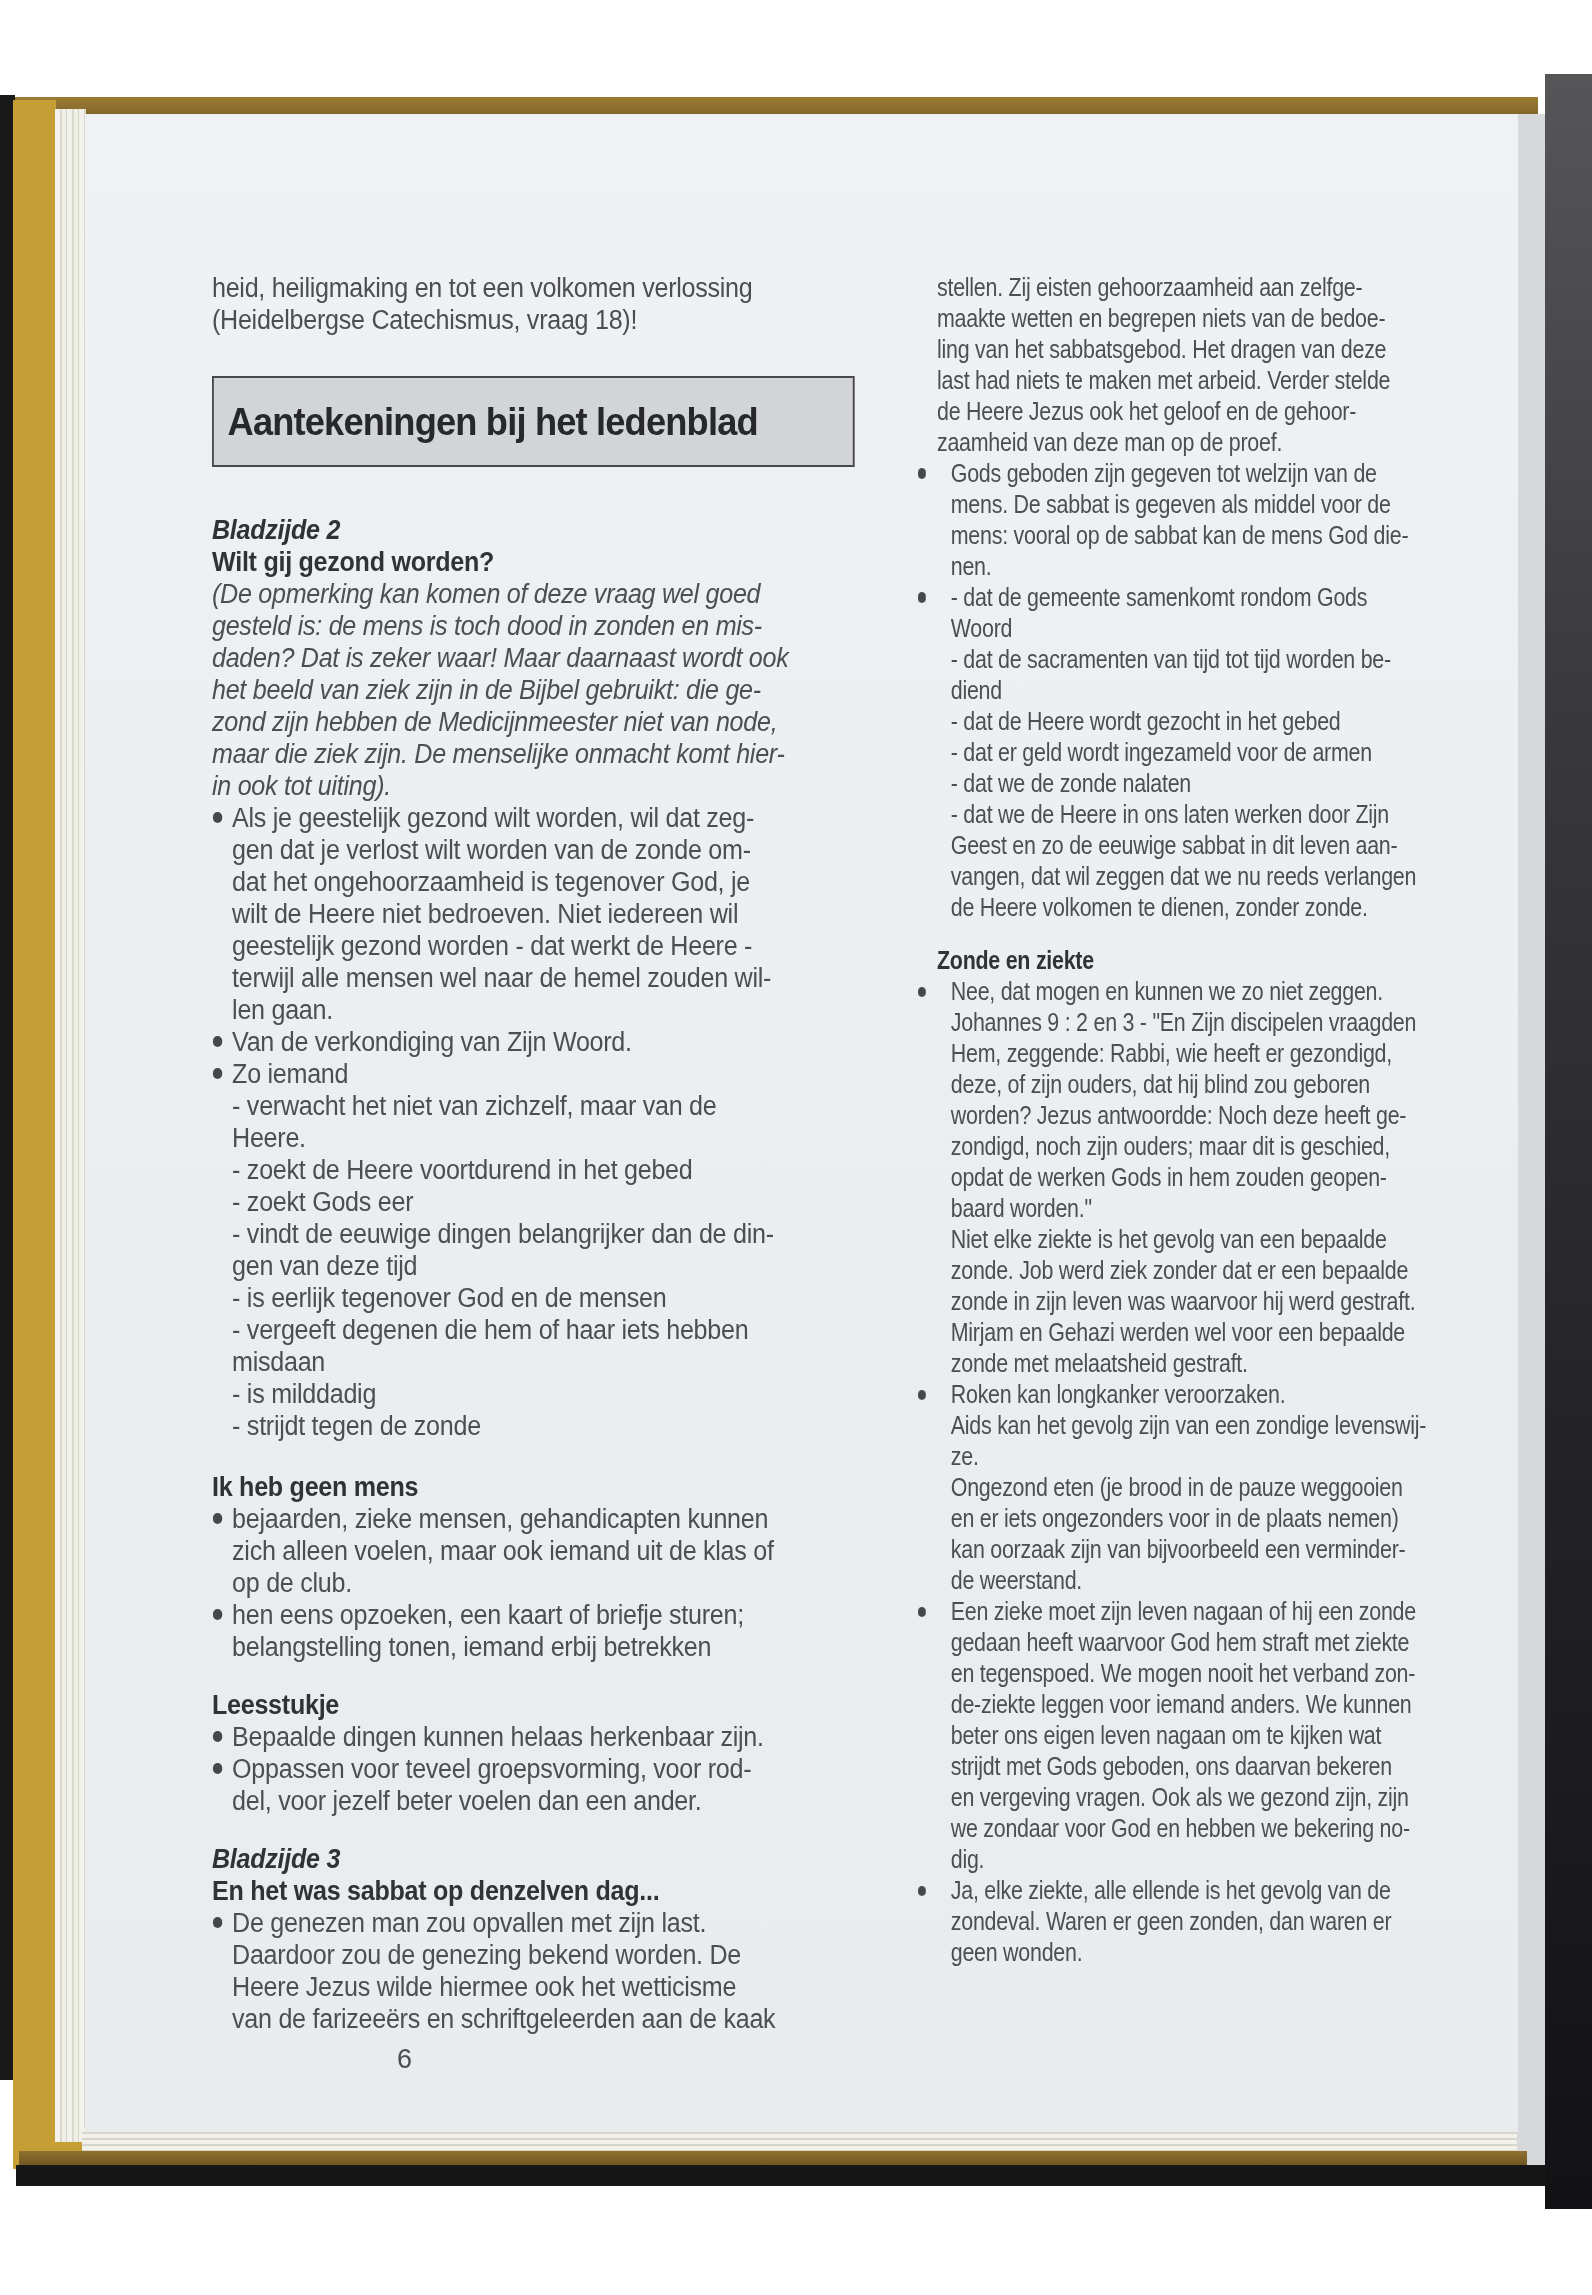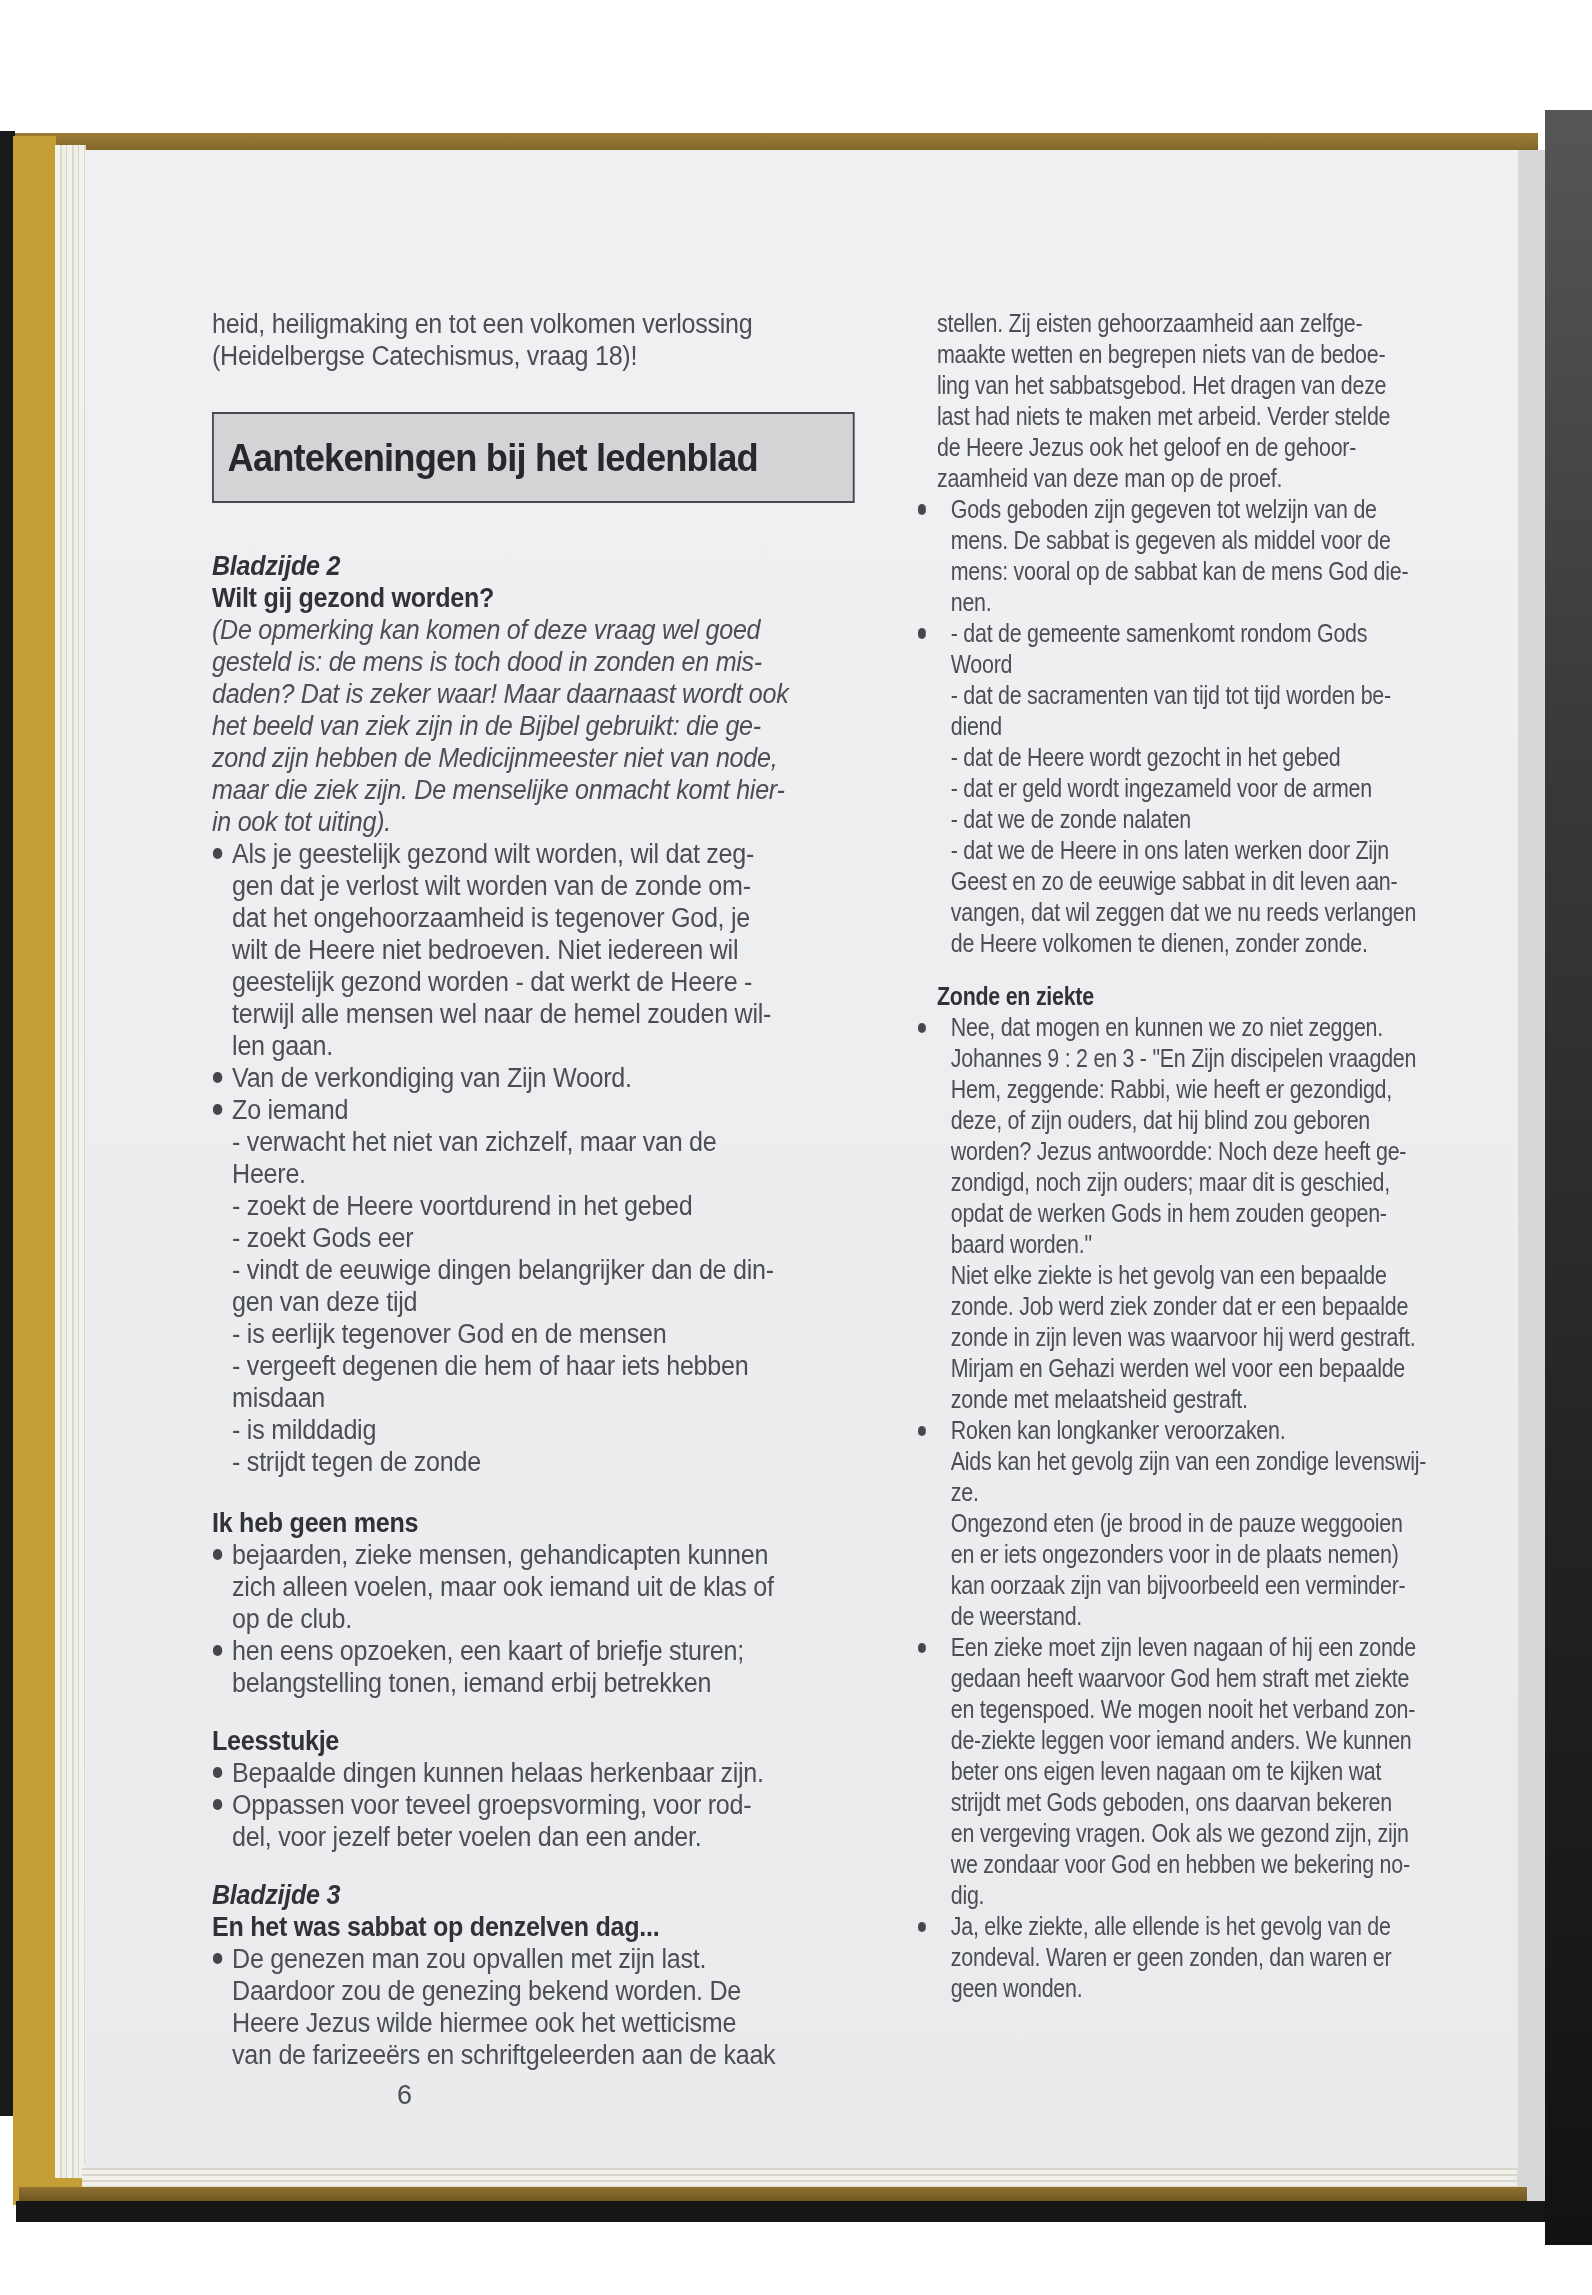--- a/index.html
+++ b/index.html
@@ -1,18 +1,18 @@
 <!DOCTYPE html>
 <html style="font-size:14px"><head>
 <meta charset="utf-8">
 <style>
   html,body{margin:0;padding:0;background:#ffffff;}
   body{width:1592px;height:2295px;position:relative;overflow:hidden;
        font-family:"Liberation Sans","DejaVu Sans",sans-serif;}
-  .scan{position:absolute;inset:0;margin-top:36px;}
+  .scan{position:absolute;inset:0;}
 
   
   .band-top{position:absolute;left:14px;top:97px;width:1524px;height:24px;
     background:linear-gradient(180deg,#9a7c33 0%,#8a6c2e 55%,#6f5622 100%);}
   .spine-left{position:absolute;left:0;top:95px;width:14.7px;height:1985px;background:#191919;}
   .cover-left{position:absolute;left:13px;top:100px;width:43px;height:2068px;background:#c59e35;}
   .cover-wedge{position:absolute;left:13px;top:2069px;width:151px;height:100px;background:#c59e35;
     clip-path:polygon(0 0,20% 0,100% 76%,100% 100%,0 100%);}
   .page-edges-left{position:absolute;left:55px;top:109px;width:31px;height:2033px;
     background:repeating-linear-gradient(90deg,#f2f1ec 0 5.2px,#dad7cc 5.2px 7px,#eef0e6 7px 11.2px,#d6d3c8 11.2px 12px);}

